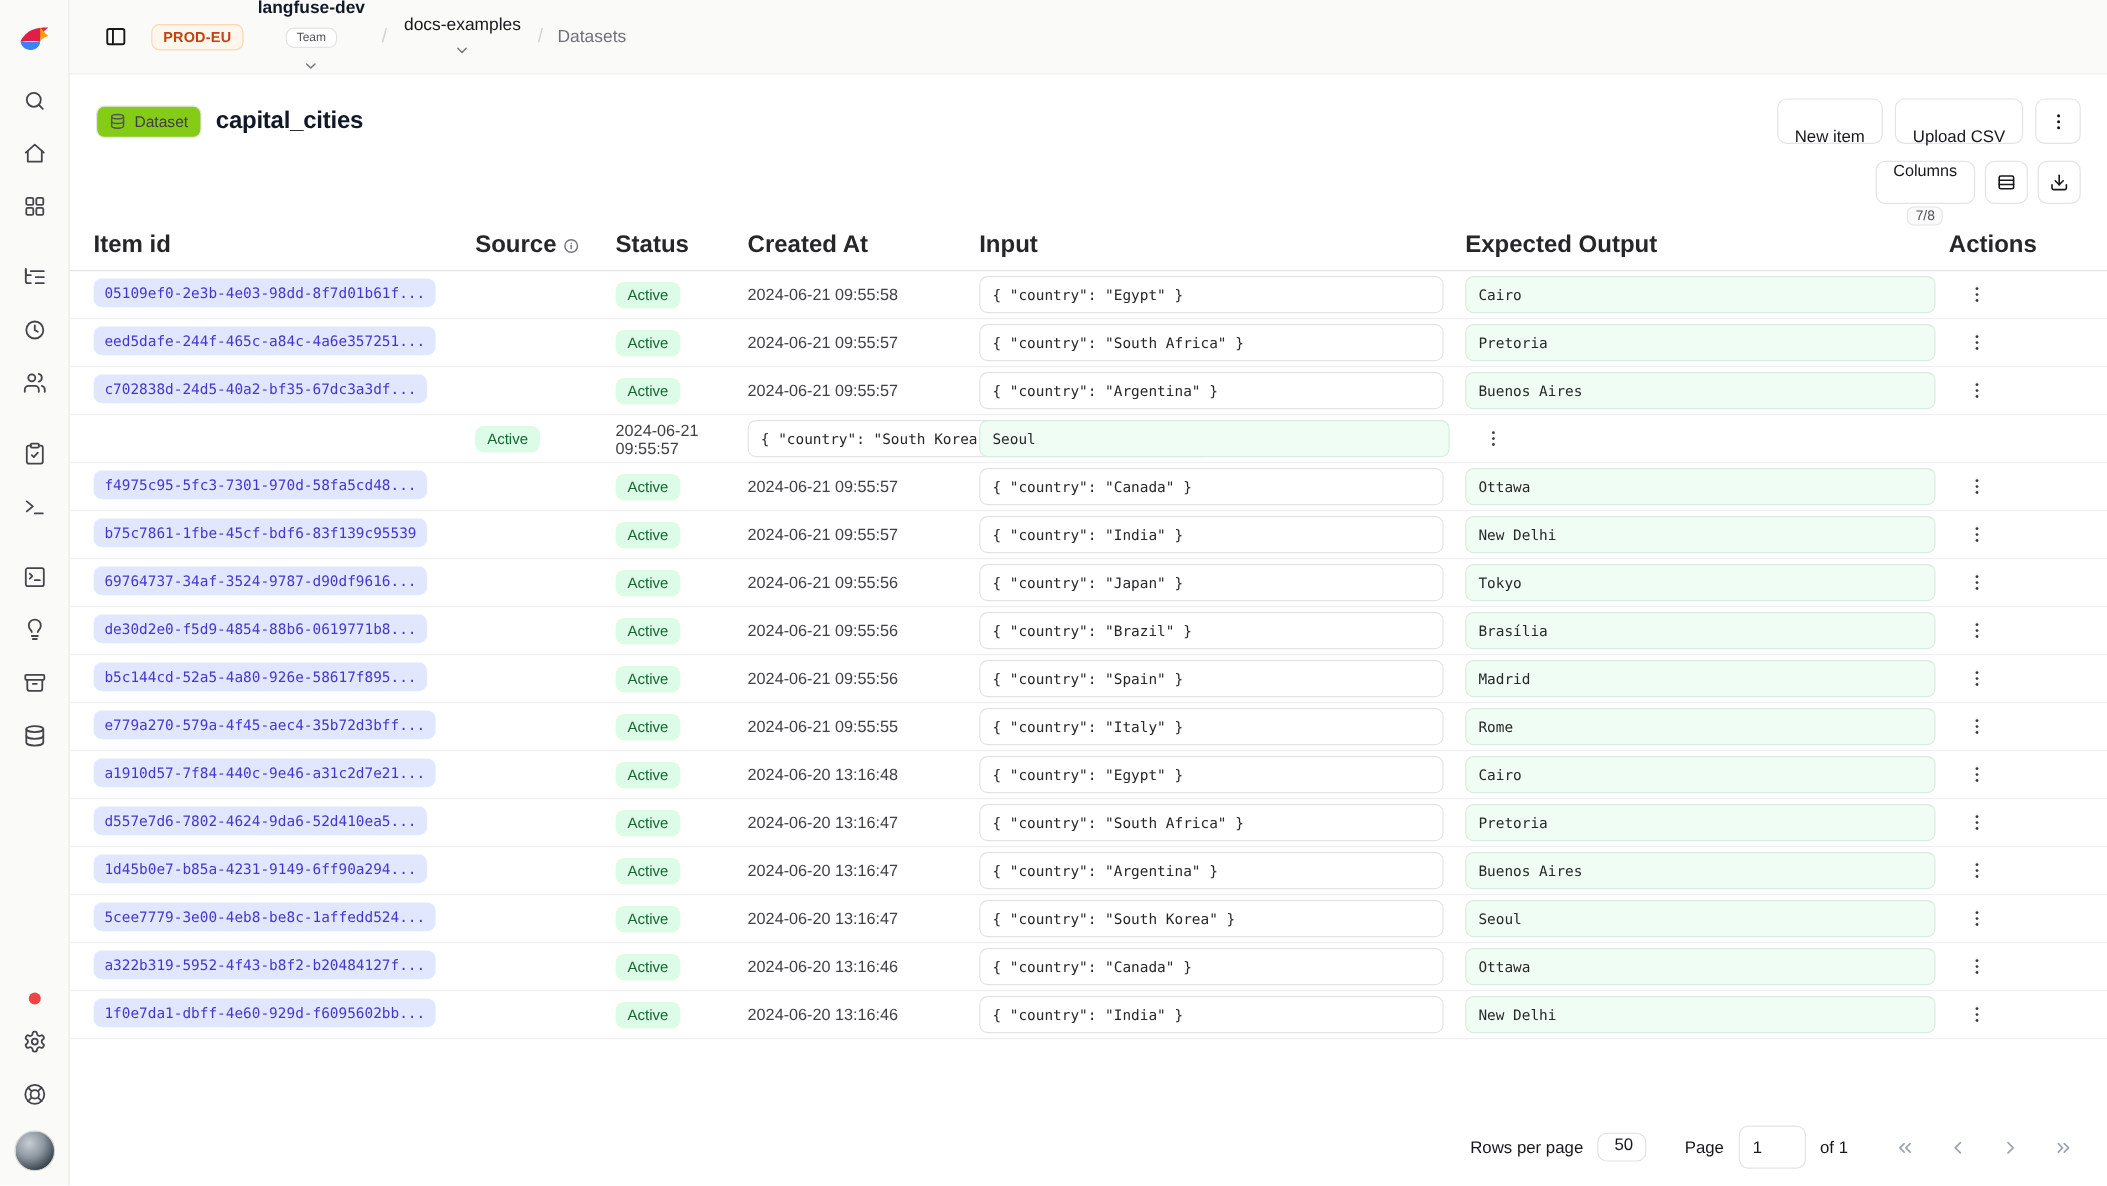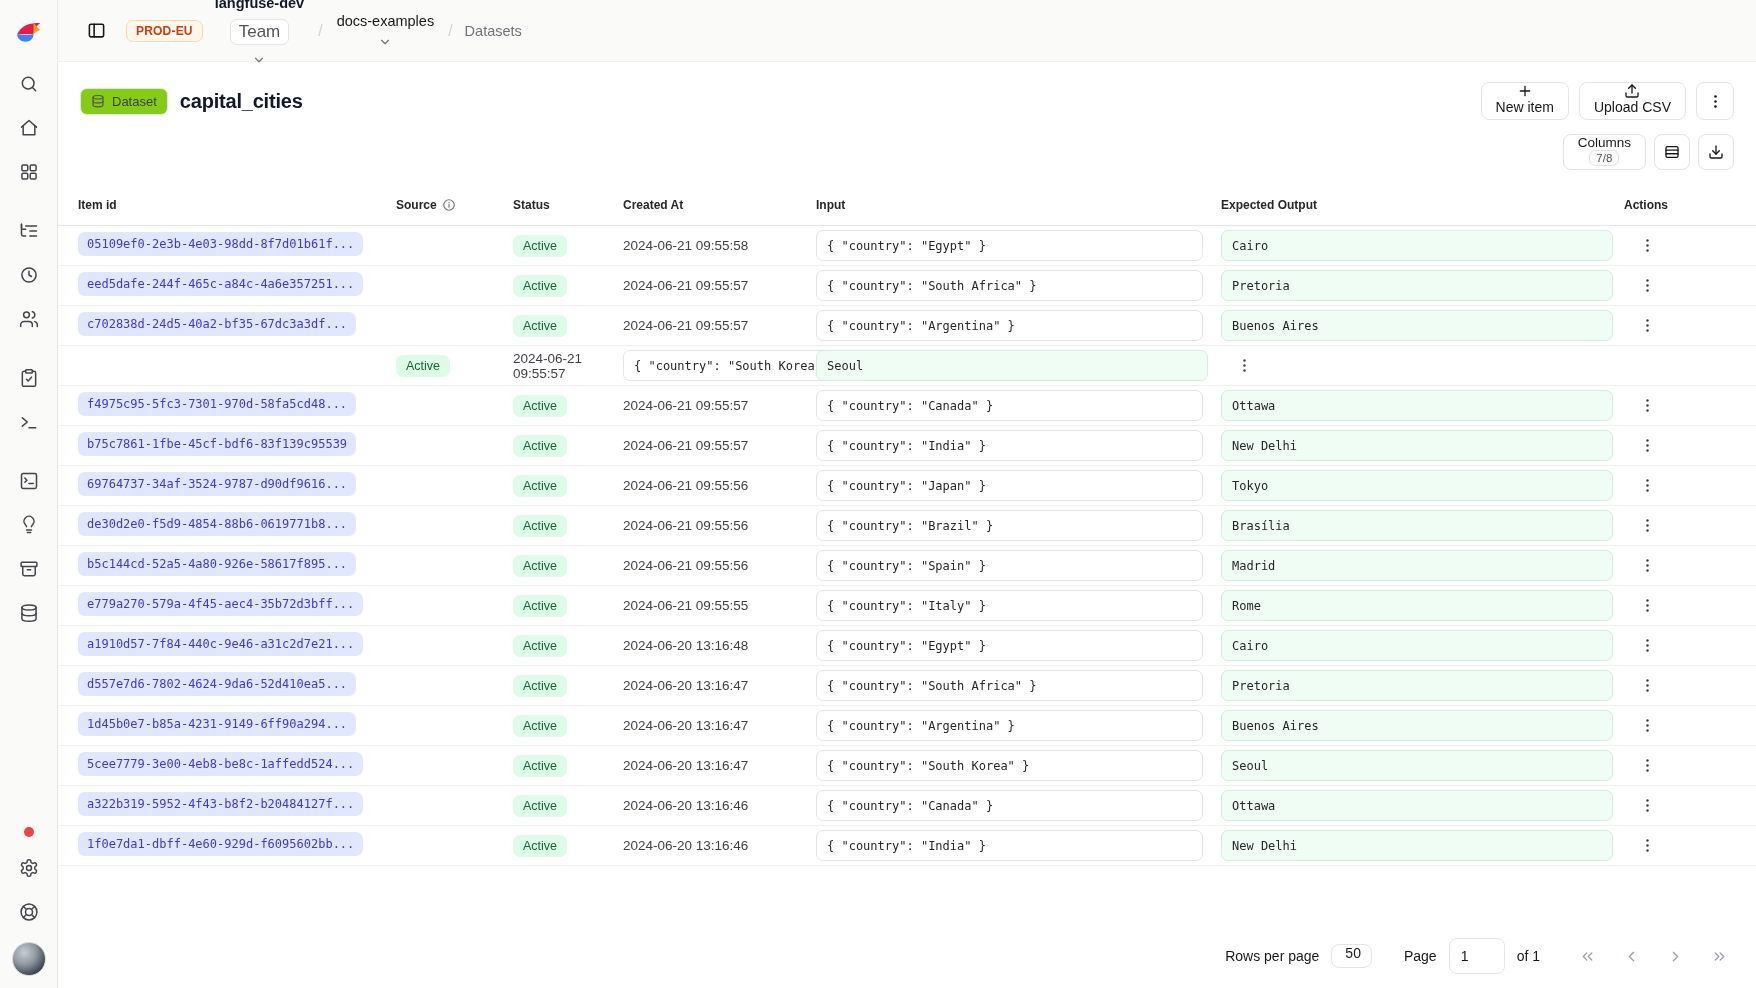--- a/index.html
+++ b/index.html
@@ -54,40 +54,40 @@
   .tb-toggle .ic { width: 19px; height: 19px; }
   .env-badge {
     font-size: 12px; font-weight: 700; letter-spacing: .2px;
     color: var(--env-text); background: var(--env-bg);
     border: 1px solid var(--env-border);
     padding: 3px 9px; border-radius: 7px; margin-left: 4px;
   }
   .org-switcher { display: inline-flex; align-items: center; gap: 8px; background: none; border: none; padding: 4px 2px; border-radius: 6px; }
   .org-name { font-size: 14.5px; font-weight: 600; color: #111827; }
   .team-badge {
-    font-size: 17px; color: #52525b; border: 1px solid #e4e4e7; background: #fff;
+    font-size: 10px; color: #52525b; border: 1px solid #e4e4e7; background: #fff;
     padding: 2px 8px; border-radius: 7px; font-weight: 500;
   }
   .chev { width: 14px; height: 14px; color: #71717a; }
   .crumb-sep { color: #d4d4d8; font-size: 16px; font-weight: 400; padding: 0 2px; }
   .project-switcher { display: inline-flex; align-items: center; gap: 6px; background: none; border: none; padding: 4px 2px; border-radius: 6px; font-size: 14.5px; font-weight: 500; color: #18181b; }
   .crumb-muted { font-size: 14.5px; color: #71717a; }
 
   
   .page-header { display: flex; align-items: center; padding: 20px 22px 0 22px; flex-shrink: 0; }
   .type-badge {
     display: inline-flex; align-items: center; gap: 7px;
     border: 1px solid #e4e4e7; background: #84cc16; border-radius: 7px;
     padding: 5px 10px; font-size: 13px; font-weight: 500; color: #3f3f46;
   }
   .type-badge .ic { width: 14px; height: 14px; color: #52525b; }
   .page-title { font-size: 20px; font-weight: 700; color: #111827; margin-left: 12px; letter-spacing: -.2px; }
   .header-actions { margin-left: auto; display: flex; gap: 10px; }
   .btn {
-    display: inline-flex; align-items: center; gap: 0; height: 38px; padding: 0 14px;
+    display: inline-flex; align-items: center; gap: 22px; height: 38px; padding: 0 14px;
     background: #fff; border: 1px solid #e4e4e7; border-radius: 8px;
     font-size: 14px; font-weight: 500; color: #18181b;
   }
   .btn .ic { width: 16px; height: 16px; }
   .icon-btn { width: 38px; padding: 0; justify-content: center; }
 
   
   .tabs { display: flex; gap: 28px; padding: 0 24px; margin-top: 16px; border-bottom: 1px solid #e4e4e7; flex-shrink: 0; }
   .tab { background: none; border: none; font-size: 15px; padding: 0 2px 10px; color: #3f3f46; font-weight: 500; position: relative; }
   .tab.active { color: #09090b; font-weight: 700; }
@@ -99,21 +99,21 @@
   .count-badge { font-size: 11.5px; color: #52525b; background: #fafafa; border: 1px solid #e4e4e7; border-radius: 6px; padding: 1px 6px; font-weight: 500; }
   .icon-btn-sm { width: 36px; height: 36px; }
 
   
   .table { flex: 1; min-height: 0; display: flex; flex-direction: column; }
   .thead, .tr {
     display: grid;
     grid-template-columns: 318px 117px 110px 193px 405px 403px minmax(0,1fr);
     align-items: center; padding-left: 20px;
   }
-  .thead { height: 42px; border-bottom: 1px solid #e4e4e7; color: #27272a; font-size: 12px; font-weight: 600; flex-shrink: 0; }
+  .thead { height: 42px; border-bottom: 1px solid #e4e4e7; color: #27272a; font-size: 20px; font-weight: 600; flex-shrink: 0; }
   .th { display: flex; align-items: center; gap: 5px; padding-right: 10px; white-space: nowrap; }
   .th .info-ic { width: 14px; height: 14px; color: #71717a; }
   .tbody { flex: 1; overflow: hidden; }
   .tr { height: 40px; border-bottom: 1px solid #f0f0ee; }
   .id-chip {
     display: inline-block; max-width: 298px; overflow: hidden; white-space: nowrap;
     background: var(--id-chip-bg); color: var(--id-chip-text);
     font-family: "DejaVu Sans Mono", "Liberation Mono", monospace;
     font-size: 12px; padding: 5px 9px; border-radius: 7px;
   }

